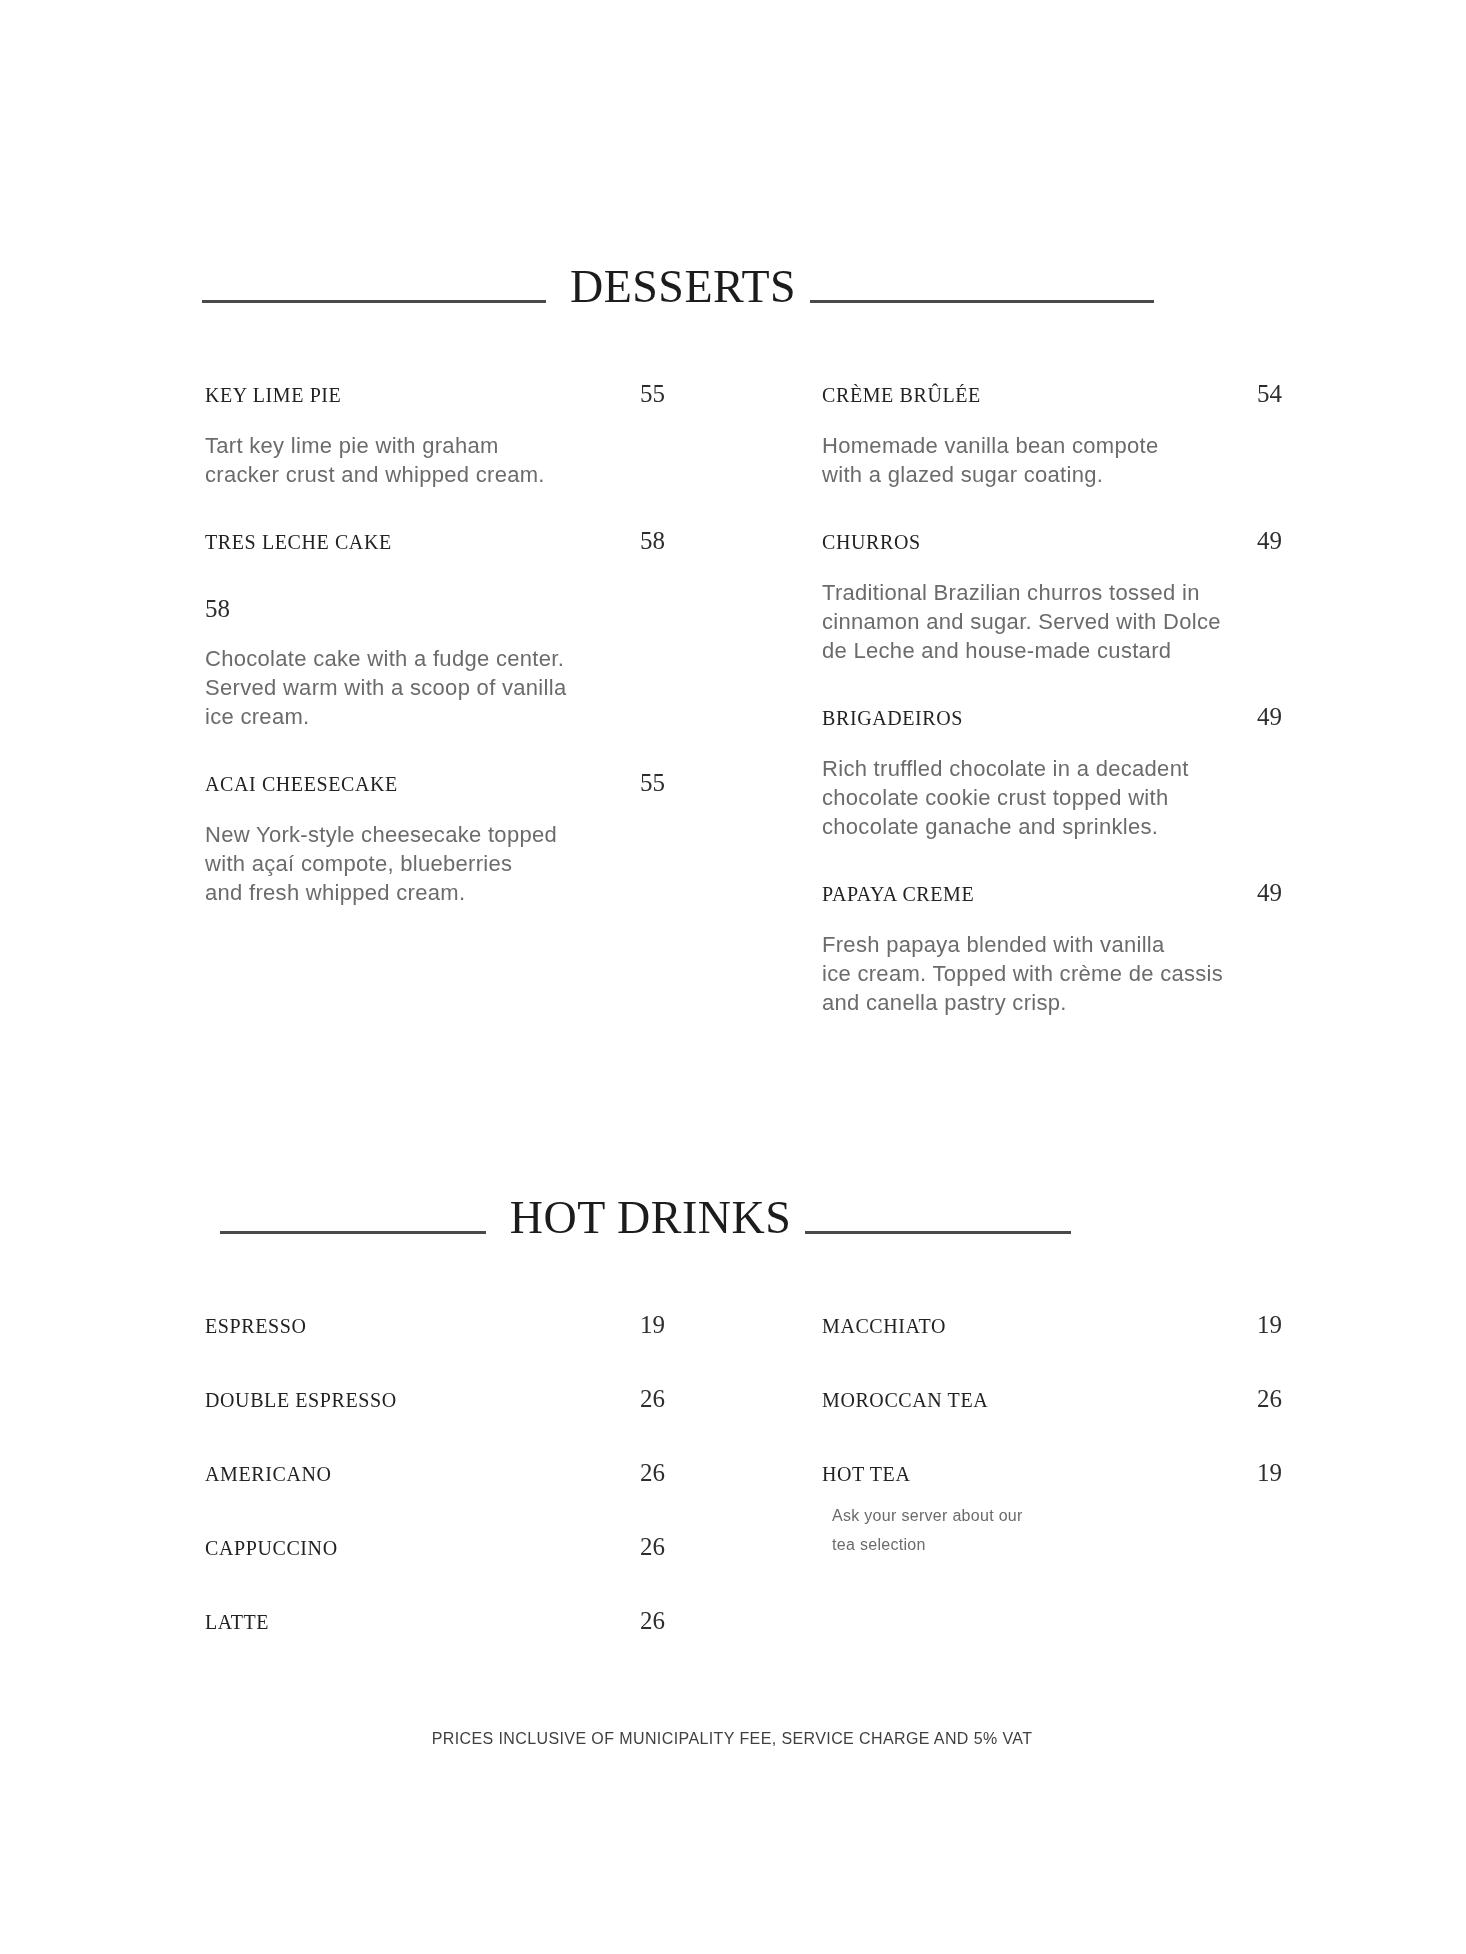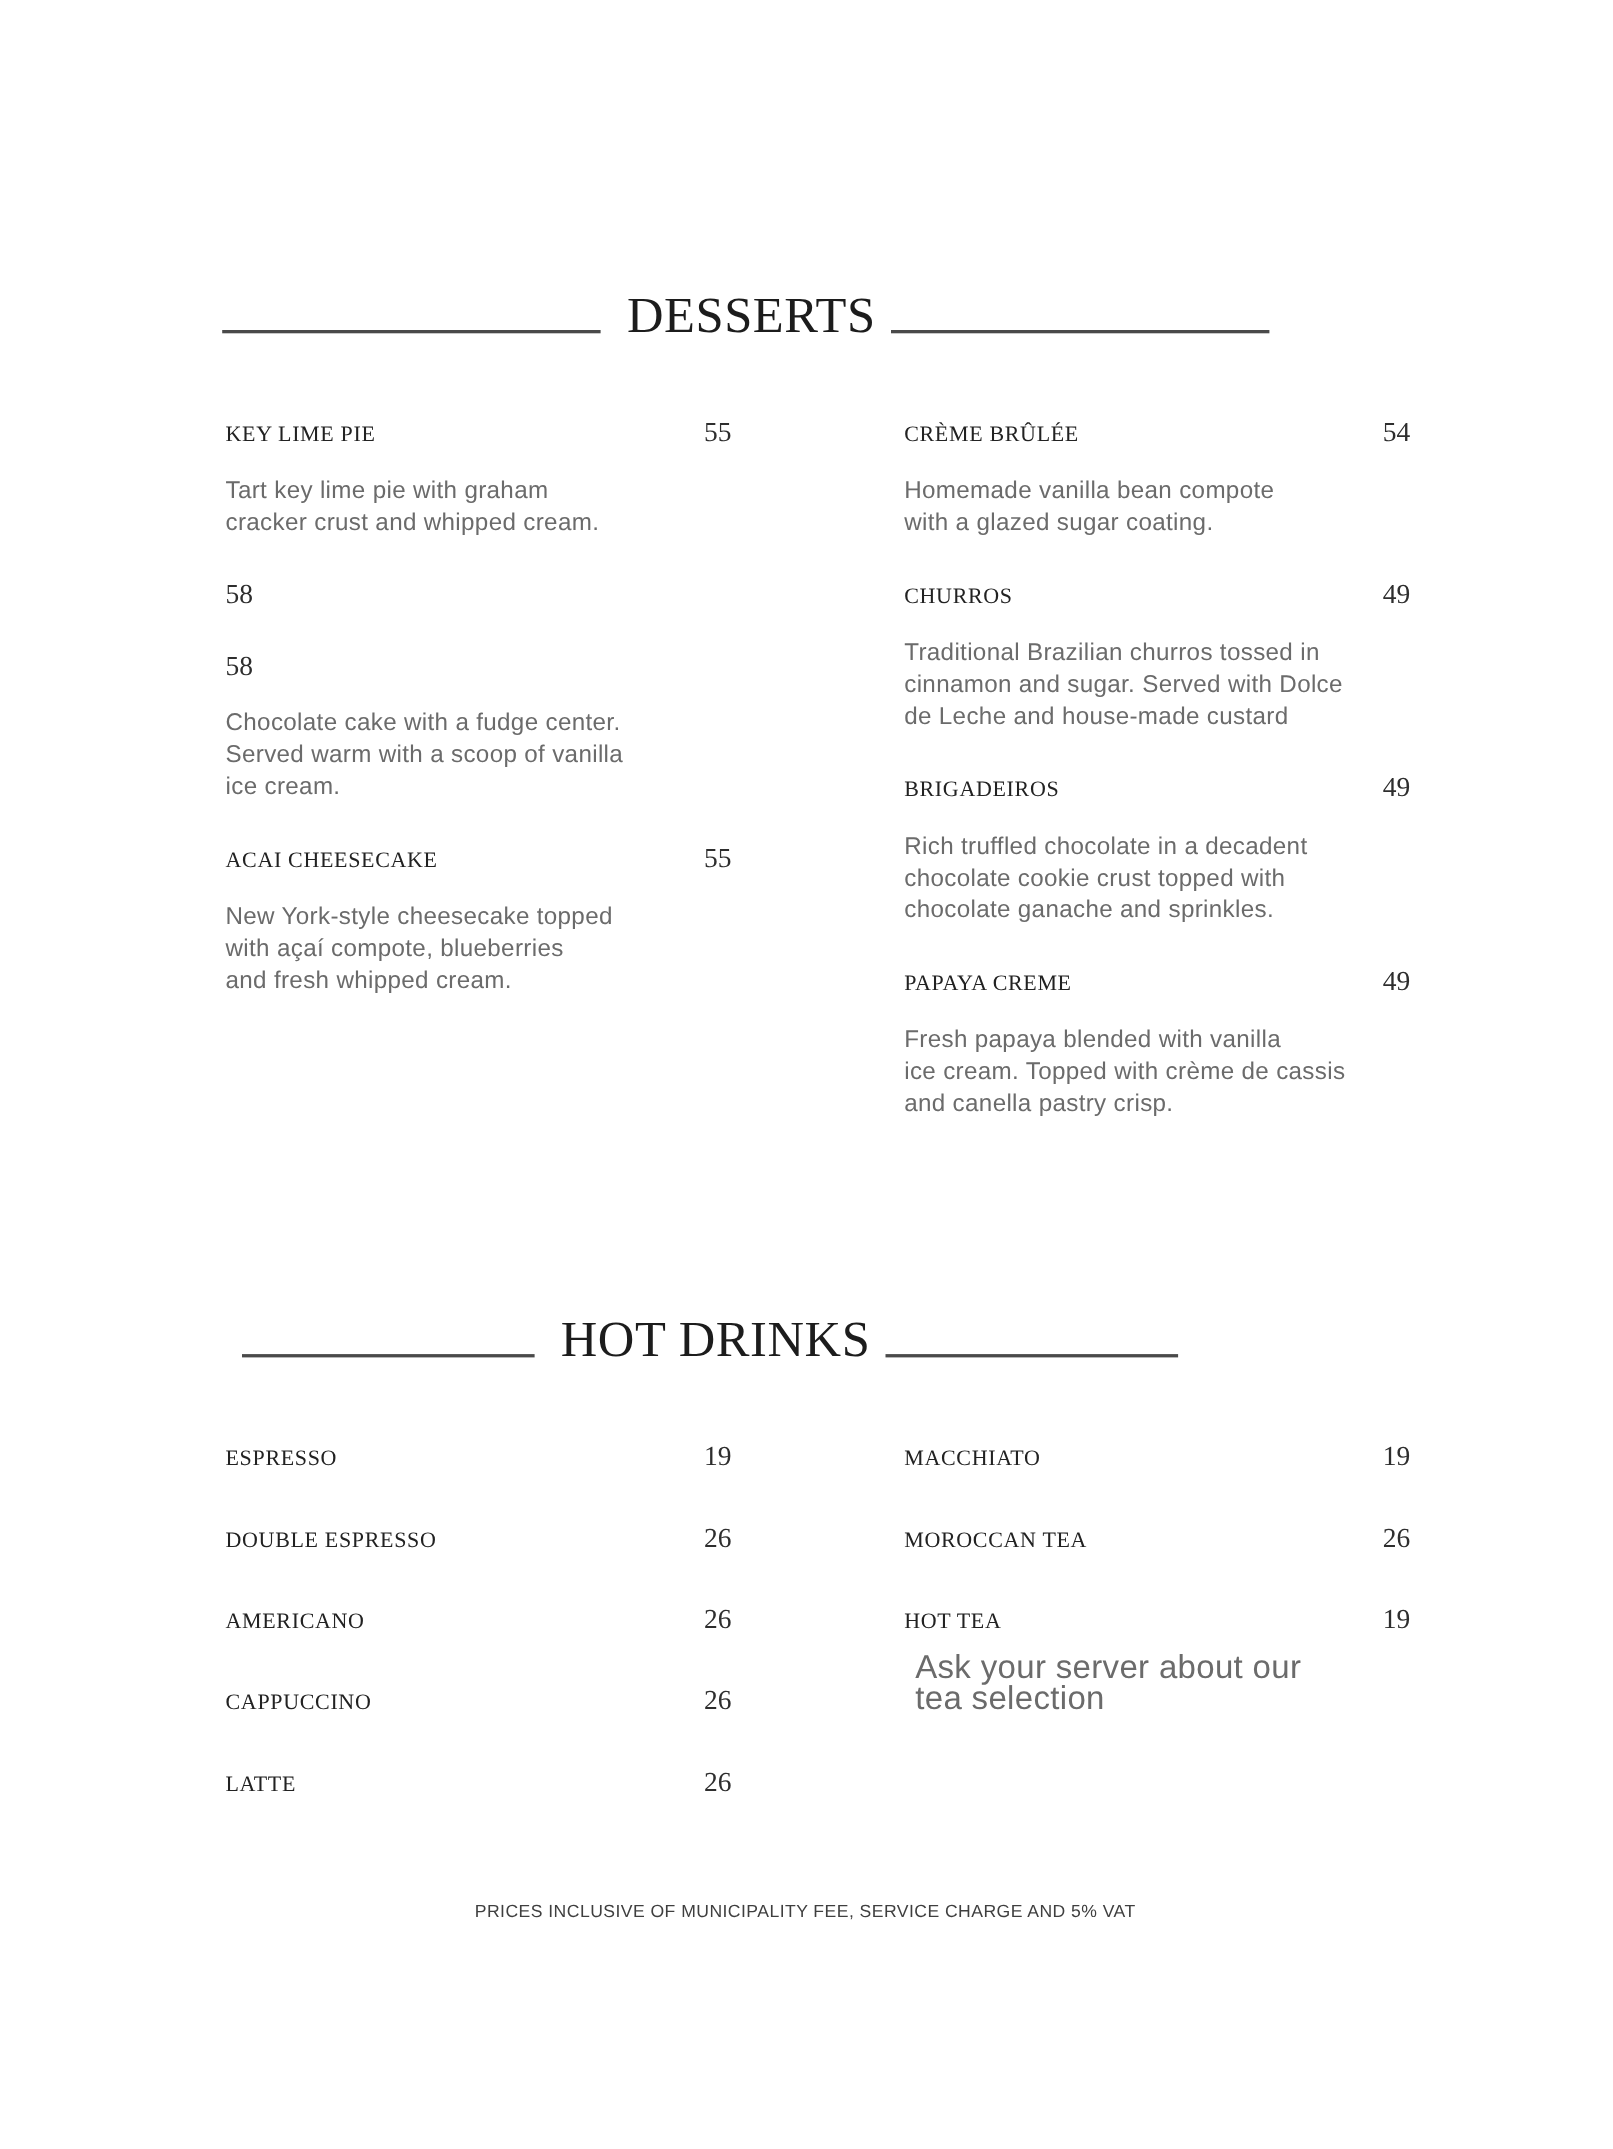--- a/index.html
+++ b/index.html
@@ -81,21 +81,21 @@
     line-height: 29px;
     color: #6b6b6b;
     letter-spacing: 0.3px;
     white-space: pre-line;
   }
 
   
   .drink-item { margin-bottom: 44px; }
   .drink-note {
     margin: 12px 0 0 10px;
-    font-size: 30px;
+    font-size: 16px;
     font-weight: 300;
     line-height: 29px;
     color: #6b6b6b;
     letter-spacing: 0.3px;
     white-space: pre-line;
   }
 
   
   .footer {
     position: absolute;
@@ -126,20 +126,21 @@
         <div class="item-row">
           <span class="item-name">KEY LIME PIE</span>
           <span class="item-price">55</span>
         </div>
         <div class="item-desc">Tart key lime pie with graham
 cracker crust and whipped cream.</div>
       </div>
 
       <div class="menu-item">
         <div class="item-row">
+          <span class="item-name">TRES LECHE CAKE</span>
           <span class="item-price">58</span>
         </div>
       </div>
 
       <div class="menu-item">
         <div class="item-row">
           <span class="item-price">58</span>
         </div>
         <div class="item-desc">Chocolate cake with a fudge center.
 Served warm with a scoop of vanilla

